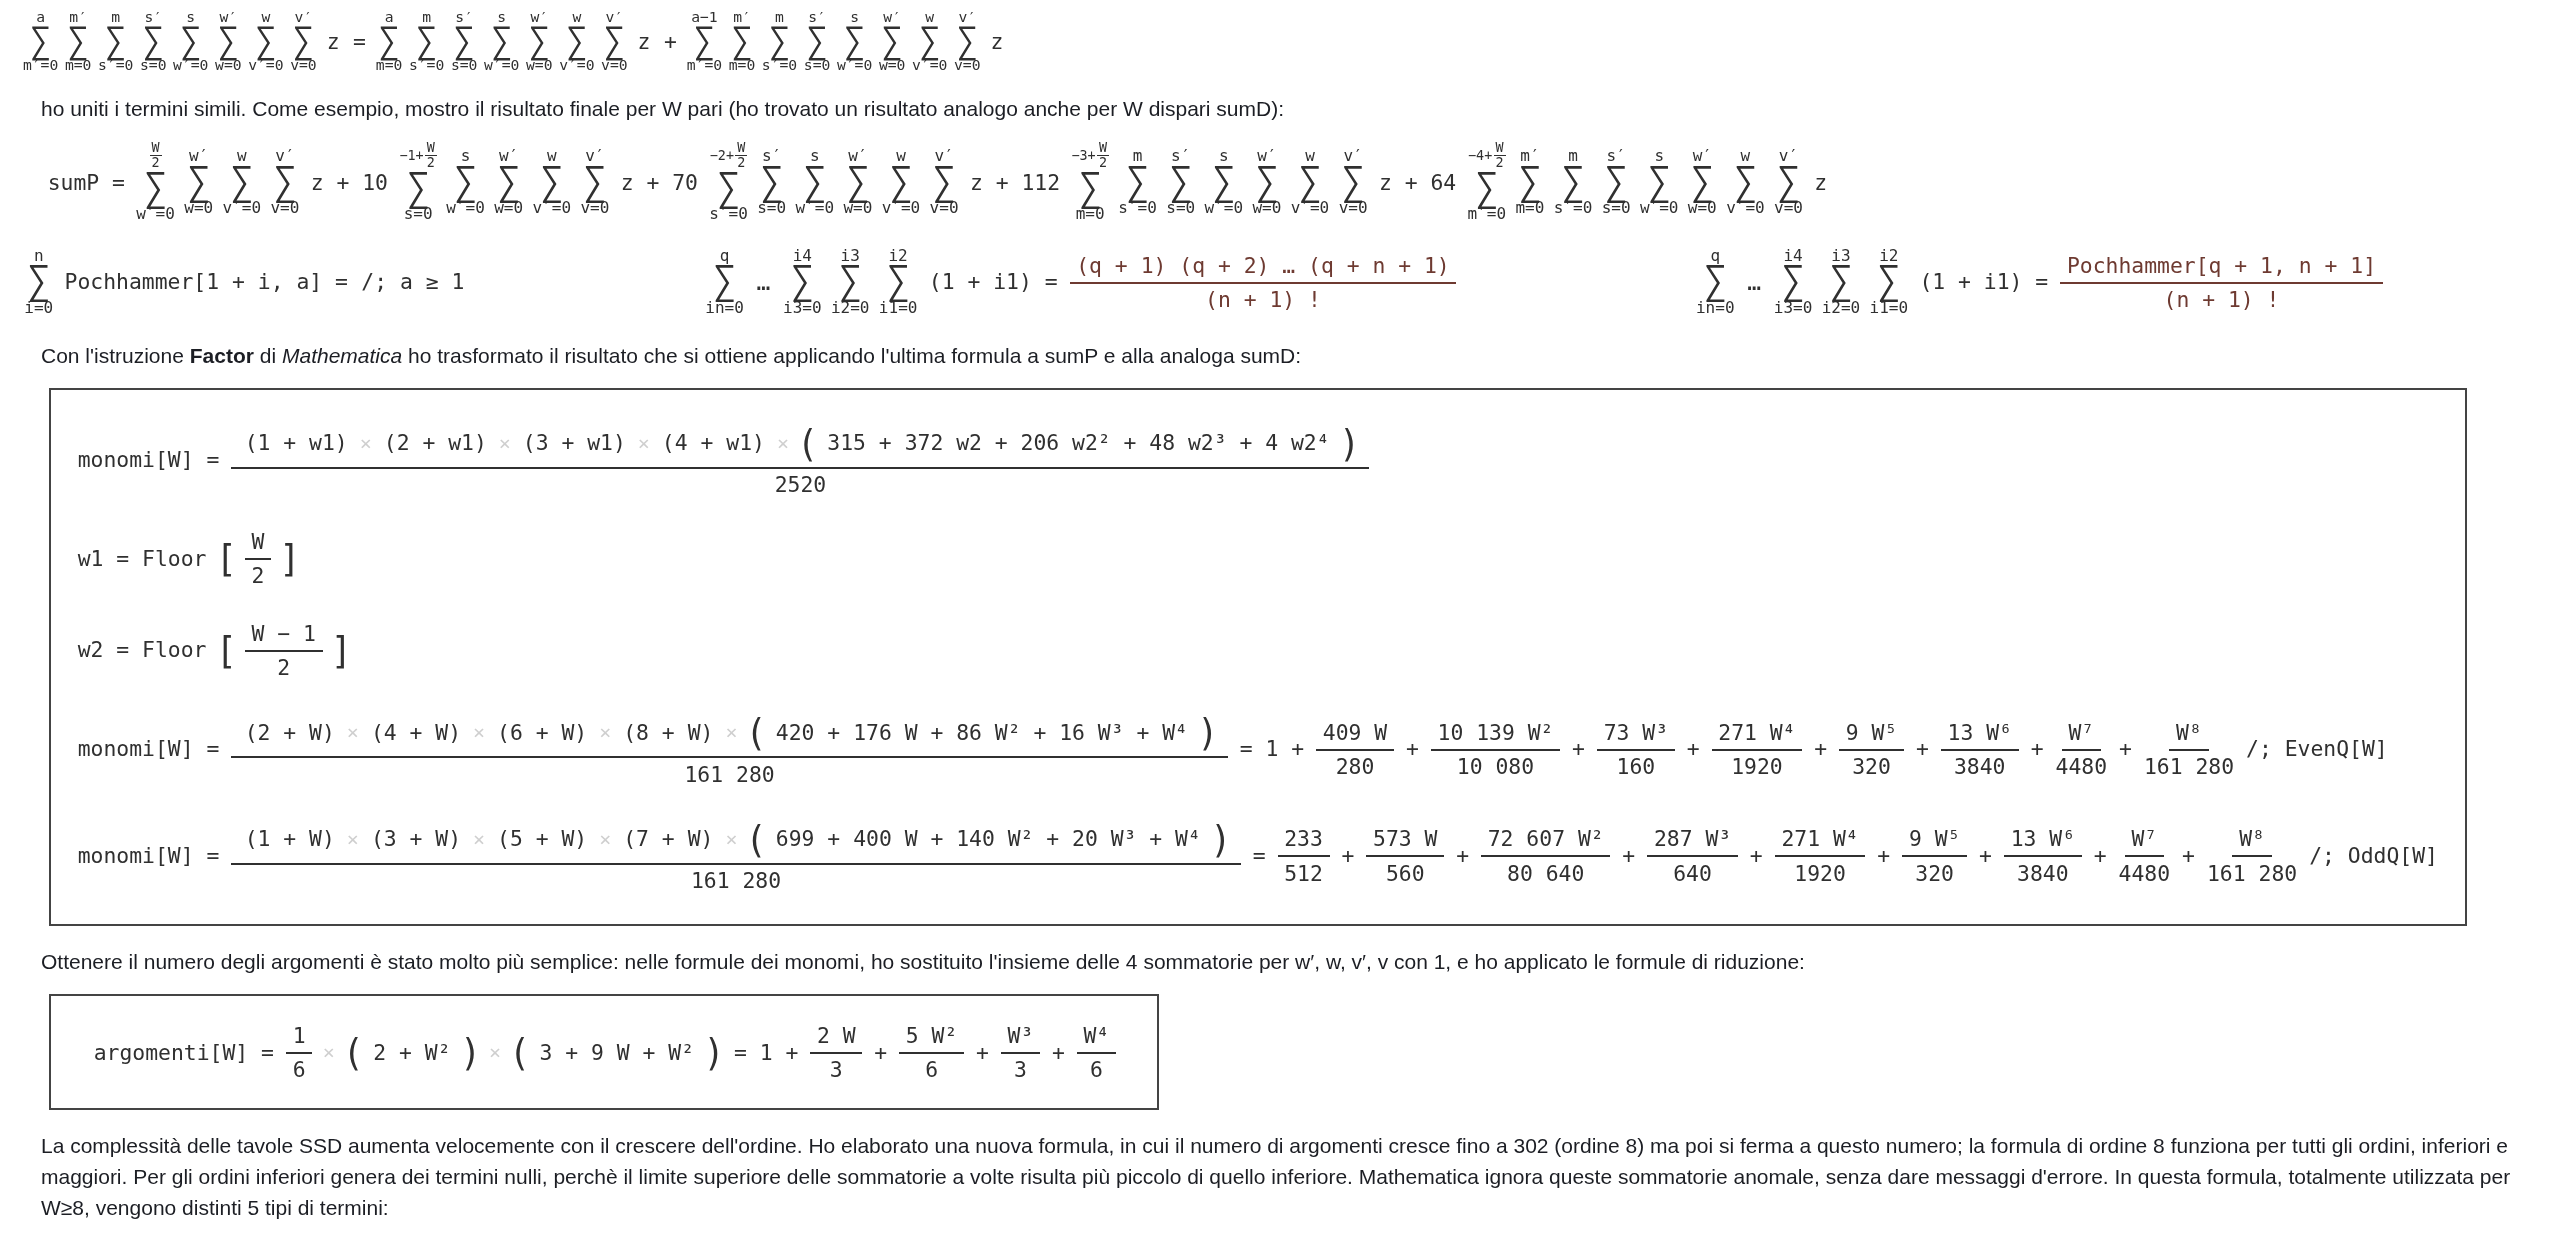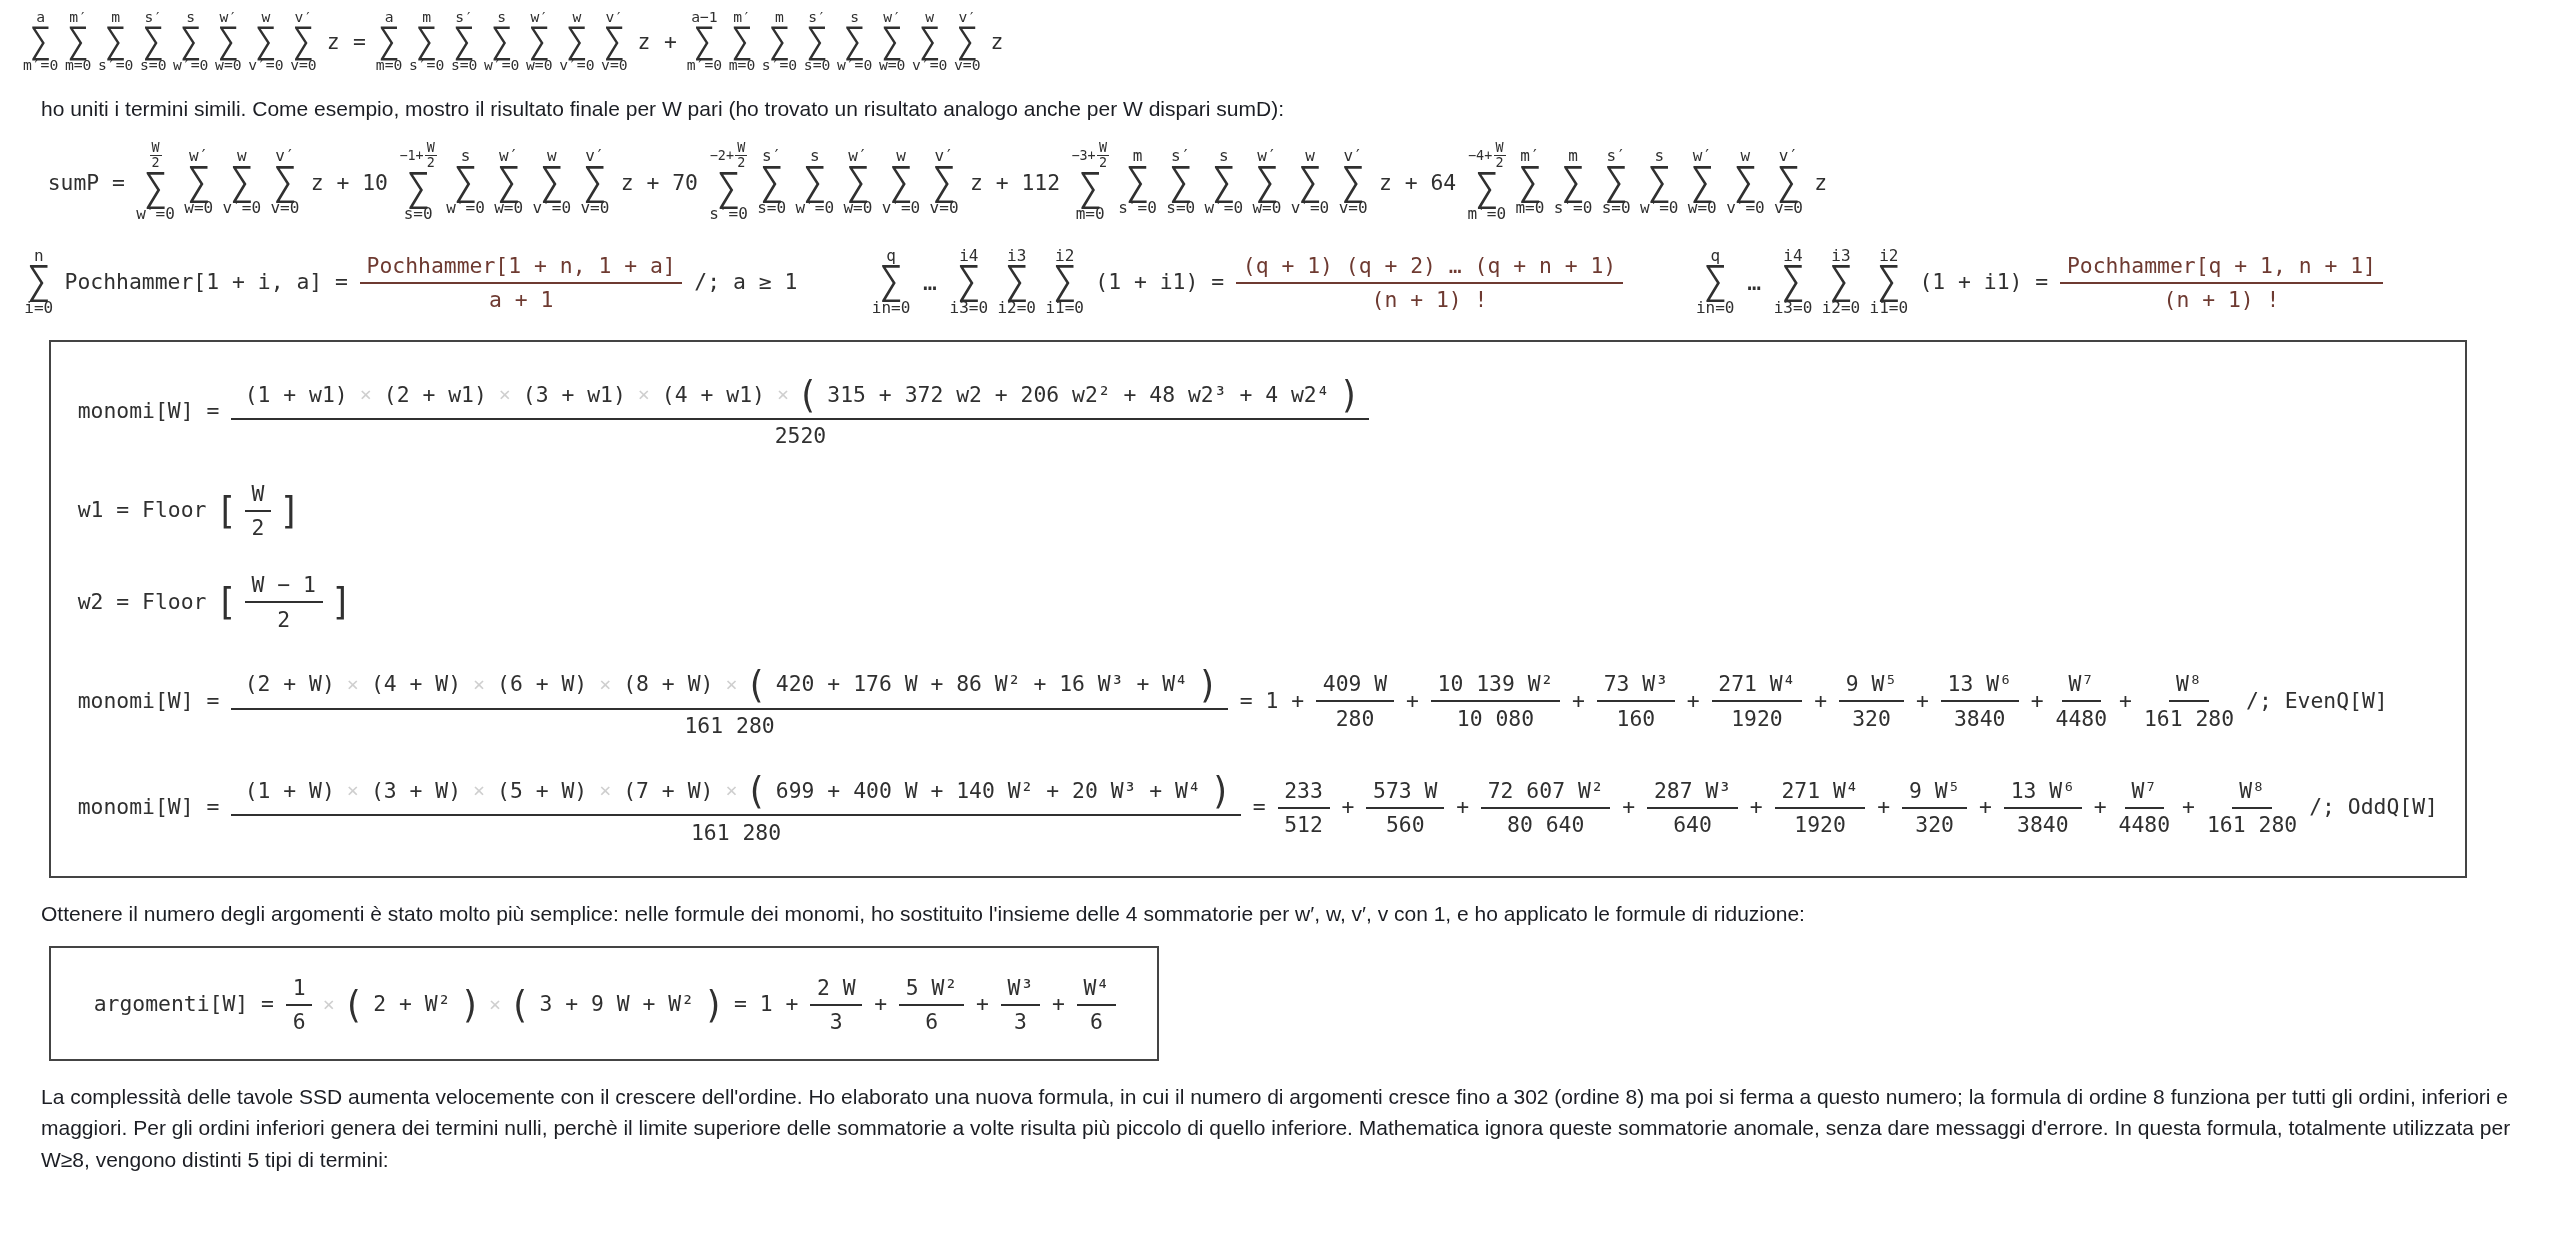--- a/index.html
+++ b/index.html
@@ -374,24 +374,20 @@
 
 
   <div class="eqrow eq3">
     <div class="eqpart">
         <span class="sum">
           <span class="up">n</span>
           <span class="sig">∑</span>
           <span class="lo">i=0</span>
         </span>
         <span class="mtxt">Pochhammer[1 + i, a]  =</span>
-        <span class="frac accent">
-          <span class="num">Pochhammer[1 + n, 1 + a]</span>
-          <span class="den">a + 1</span>
-        </span>
         <span class="mtxt">/; a ≥ 1</span>
       </div>
     <div class="eqpart">
         <span class="sum">
           <span class="up">q</span>
           <span class="sig">∑</span>
           <span class="lo">in=0</span>
         </span>
         <span class="mdots">…</span>
         <span class="sum">
@@ -438,20 +434,21 @@
           <span class="lo">i1=0</span>
         </span>
         <span class="mtxt">(1 + i1) =</span>
         <span class="frac accent">
           <span class="num">Pochhammer[q + 1, n + 1]</span>
           <span class="den">(n + 1) !</span>
         </span>
       </div>
   </div>
 
+  <p class="para"><span>Con l'istruzione </span><b>Factor</b><span> di </span><i>Mathematica</i><span> ho trasformato il risultato che si ottiene applicando l'ultima formula a sumP e alla analoga sumD:</span></p>
 
   <div class="mathbox">
     <div class="boxline">
         <span class="mtxt">monomi[W] =</span>
         <span class="frac">
           <span class="num">
             <span class="mtxt">(1 + w1)</span>
             <span class="mx">×</span>
             <span class="mtxt">(2 + w1)</span>
             <span class="mx">×</span>

